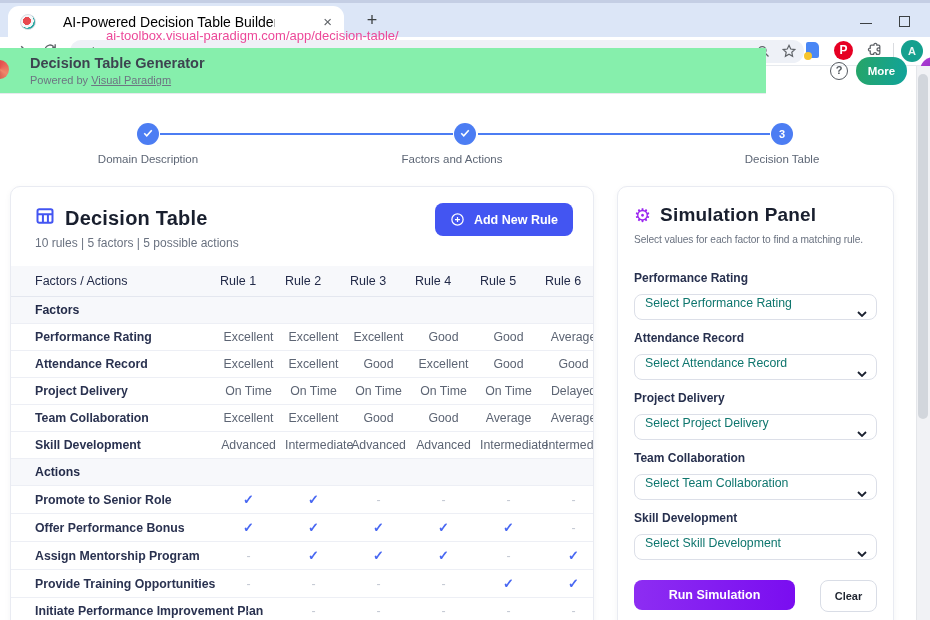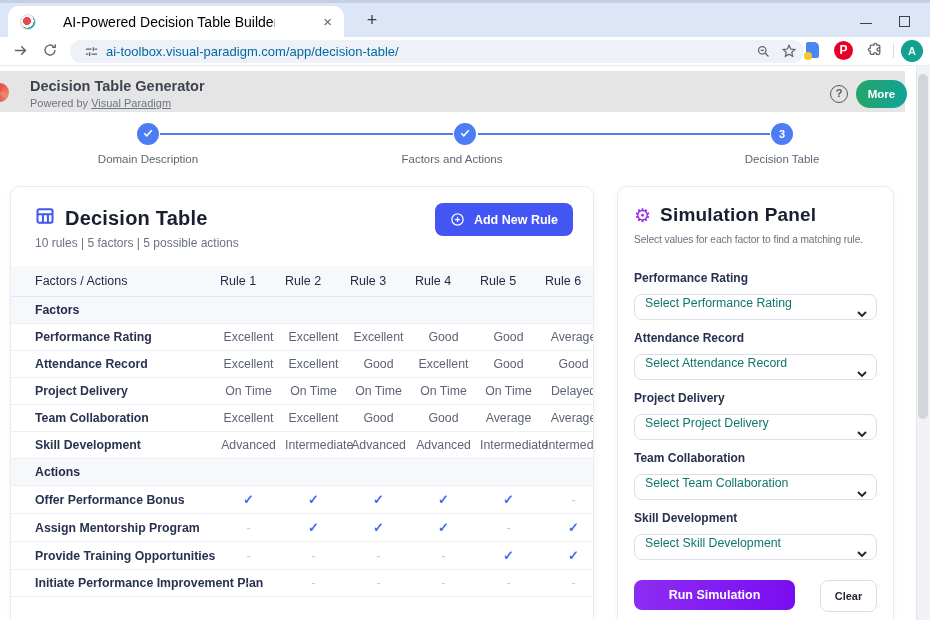--- a/index.html
+++ b/index.html
@@ -18,34 +18,34 @@
   .tab-close { margin-left:auto; color:#5f6368; font-size:15px; line-height:15px; }
   .newtab-btn { position:absolute; left:360px; top:9px; width:24px; height:24px; color:#3c4043;
                 font-size:18px; font-weight:400; text-align:center; line-height:23px; border-radius:50%; }
   .win-min { position:absolute; left:860px; top:23px; width:12px; height:0; border-top:1.6px solid #3c4043; }
   .win-max { position:absolute; left:899px; top:16px; width:11px; height:11px; border:1.6px solid #3c4043; }
 
   .toolbar { position:absolute; left:0; top:37px; width:930px; height:29px; background:#fff; border-bottom:1px solid #e7eaee; }
   .nav-ic { position:absolute; top:42px; width:18px; height:18px; color:#5f6368; }
   .url-pill { position:absolute; left:70px; top:40px; width:734px; height:23px; background:#eef1f7; border-radius:12px; }
   .tune-ic { position:absolute; left:84px; top:44px; }
-  .url-text { position:absolute; left:106px; top:40px; height:23px; line-height:23px; font-size:13px; color:#0369a1; white-space:nowrap; }
+  .url-text { position:absolute; left:106px; top:24px; height:23px; line-height:23px; font-size:13px; color:#ec4899; white-space:nowrap; }
   .zoomout-ic { position:absolute; left:756px; top:44px; }
   .star-ic { position:absolute; left:781px; top:43px; }
   .ext-doc { position:absolute; left:806px; top:42px; width:13px; height:16px; background:#4a87f5; border-radius:2px 5px 2px 2px; }
   .ext-doc::after { content:""; position:absolute; left:-2px; bottom:-2px; width:8px; height:8px; border-radius:50%; background:#f7c52c; }
   .ext-pin { position:absolute; left:834px; top:41px; width:19px; height:19px; border-radius:50%; background:#e60023;
              color:#fff; font-size:12px; font-weight:700; text-align:center; line-height:19px; }
   .ext-puzzle { position:absolute; left:866px; top:42px; }
   .toolbar-sep { position:absolute; left:893px; top:43px; width:1px; height:15px; background:#dadce0; }
   .avatar { position:absolute; left:901px; top:40px; width:22px; height:22px; border-radius:50%; background:#14a08e;
             color:#eaf5f3; font-size:11px; font-weight:700; text-align:center; line-height:22px; }
 
   
-  .app-header { position:absolute; left:0; top:71px; width:905px; height:46px; background:#e5e5e5; border-bottom:1px solid #e7e9ee; }
+  .app-header { position:absolute; left:0; top:48px; width:766px; height:46px; background:#86efac; border-bottom:1px solid #e7e9ee; }
   .logo-sliver { position:absolute; left:-10px; top:12px; width:19px; height:19px; border-radius:50%;
                  background:conic-gradient(#e34b4b, #f0876a, #c23a3a, #e34b4b); }
   .app-title { position:absolute; left:30px; top:7px; font-size:14.5px; font-weight:700; color:#3d4450; }
   .app-sub { position:absolute; left:30px; top:26px; font-size:11px; color:#6d7482; }
   .app-sub a { color:#6d7482; }
   .help-btn { position:absolute; left:830px; top:14px; width:18px; height:18px; border:1.6px solid #54595f; border-radius:50%;
               color:#54595f; font-size:11px; font-weight:700; text-align:center; line-height:15px; }
   .more-apps { position:absolute; left:856px; top:9px; height:28px; padding:0 11px; border:none; border-radius:14px;
                background:linear-gradient(100deg,#27a567,#10a39b); color:#fff; font-size:11.5px; font-weight:700; line-height:28px; }
   .purple-avatar { position:absolute; left:920px; top:9px; width:27px; height:27px; border-radius:50%;
@@ -280,20 +280,29 @@
           <td class="val">Intermediate</td>
           <td class="val">Advanced</td>
           <td class="val">Advanced</td>
           <td class="val">Intermediate</td>
           <td class="val">Intermediate</td>
         </tr>
         <tr class="section">
           <td colspan="7">Actions</td>
         </tr>
         <tr>
+          <td class="name">Promote to Senior Role</td>
+          <td class="check">✓</td>
+          <td class="check">✓</td>
+          <td class="dash">-</td>
+          <td class="dash">-</td>
+          <td class="dash">-</td>
+          <td class="dash">-</td>
+        </tr>
+        <tr>
           <td class="name">Offer Performance Bonus</td>
           <td class="check">✓</td>
           <td class="check">✓</td>
           <td class="check">✓</td>
           <td class="check">✓</td>
           <td class="check">✓</td>
           <td class="dash">-</td>
         </tr>
         <tr>
           <td class="name">Assign Mentorship Program</td>

